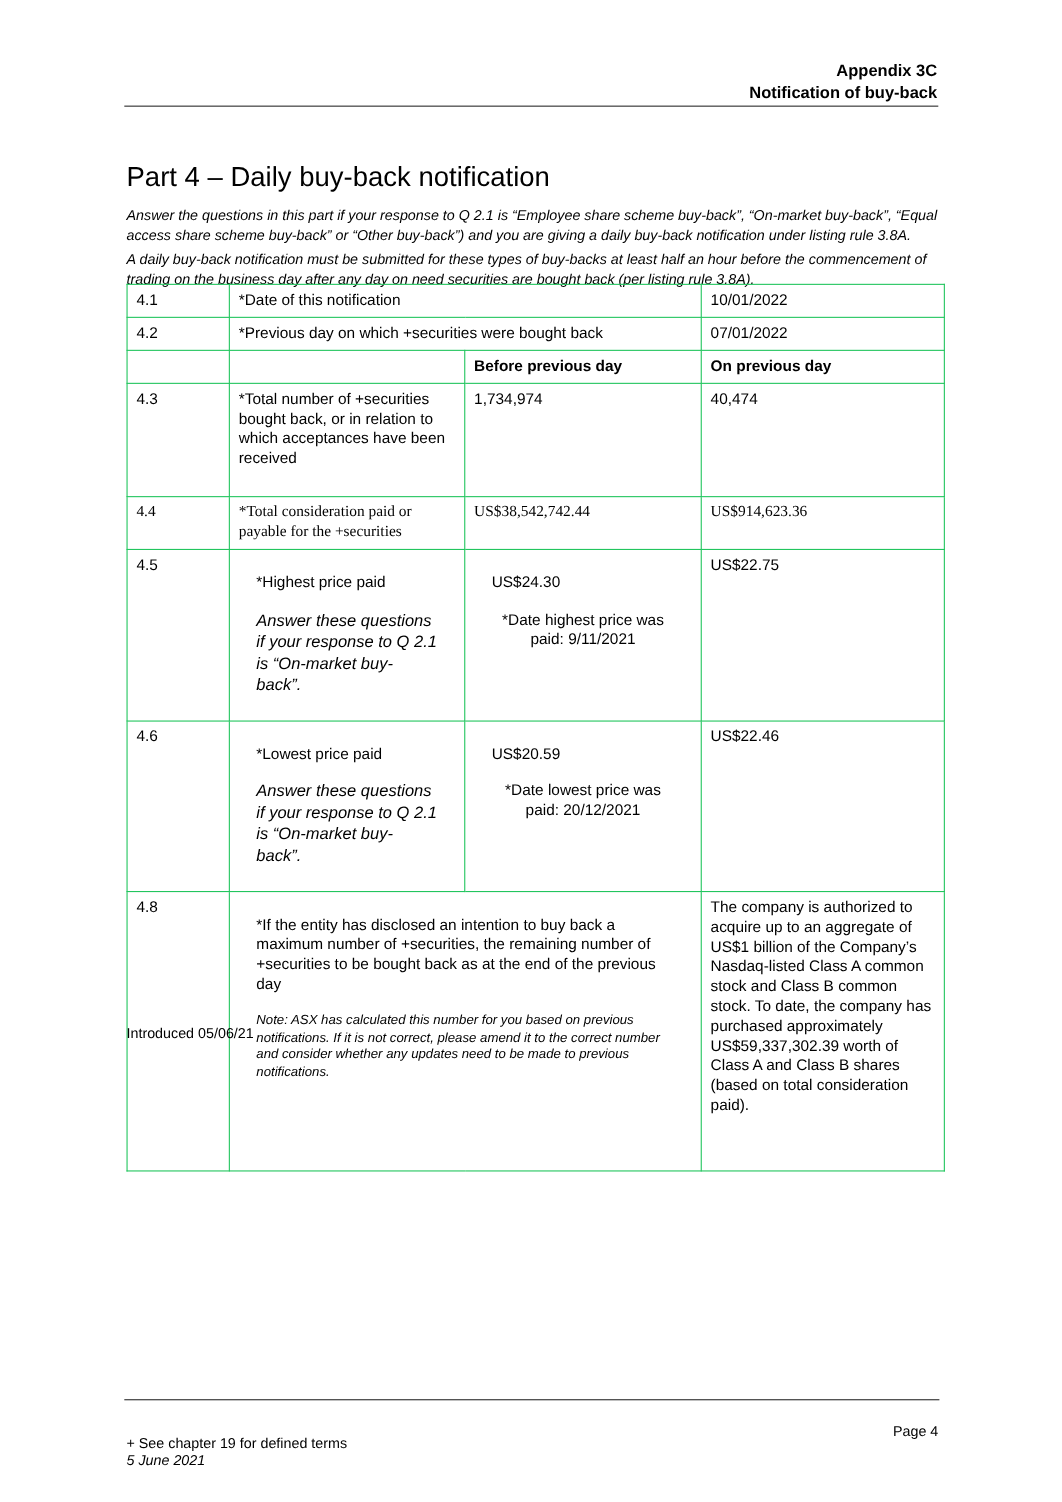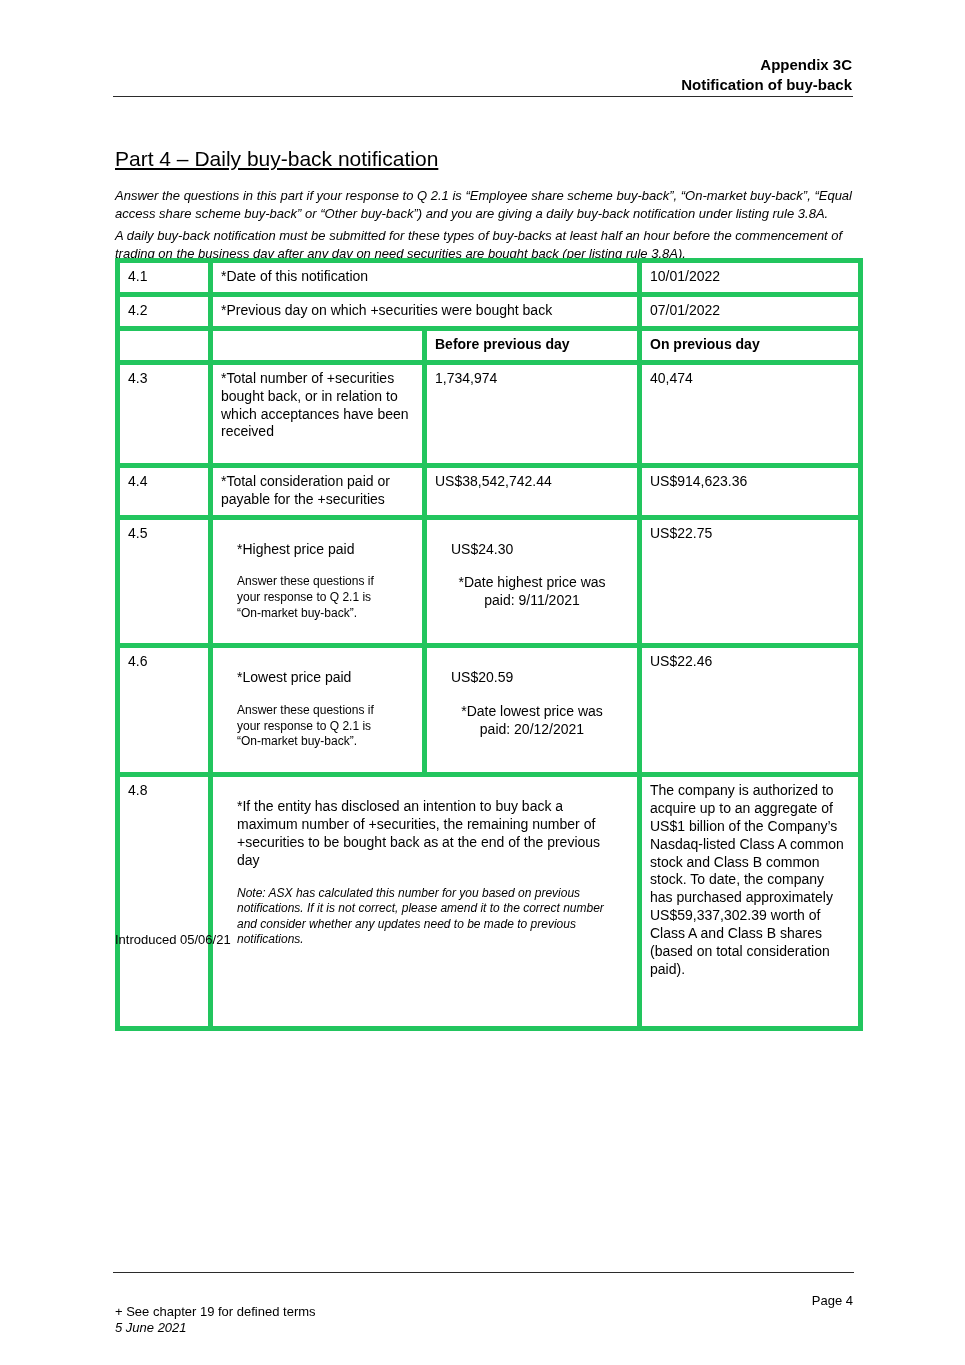--- a/index.html
+++ b/index.html
@@ -28,24 +28,23 @@
     top: 96px;
     left: 113px;
     width: 740px;
     border-top: 1.5px solid #2b2b2b;
   }
   .part-title {
     position: absolute;
     top: 147px;
     left: 115px;
     width: 740px;
-    font-size: 21px;
+    font-size: 25px;
     font-weight: normal;
     margin: 0;
-    text-decoration: underline;
   }
   .intro-p {
     position: absolute;
     left: 115px;
     width: 742px;
     font-style: italic;
     font-size: 13px;
     line-height: 1.35;
     margin: 0;
   }
@@ -53,50 +52,51 @@
   .intro-p2 { top: 227px; }
   table.buyback {
     position: absolute;
     top: 258px;
     left: 115px;
     width: 743px;
     border-collapse: collapse;
     table-layout: fixed;
   }
   table.buyback td {
-    border: 5px solid #22c55e;
+    border: 1px solid #22c55e;
     vertical-align: top;
     padding: 5px 8px 6px 8px;
     font-size: 14px;
     line-height: 1.28;
     word-wrap: break-word;
   }
   col.c-num { width: 93px; }
   col.c-label { width: 214px; }
   col.c-before { width: 215px; }
   col.c-on { width: 221px; }
   td p { margin: 16px; }
   td p.gap { margin-top: 7px; text-align: center; }
   .cell-note {
-    font-size: 12px;
+    font-style: italic;
+    font-size: 15px;
     line-height: 1.3;
     margin-top: 7px;
   }
   .note-48 {
     font-style: italic;
     font-size: 12px;
     line-height: 1.3;
     margin-top: 7px;
   }
   .colhead { font-weight: bold; }
   tr.h-41 td { height: 30px; }
   tr.h-42 td { height: 29px; }
   tr.h-head td { height: 28px; }
   tr.h-43 td { height: 103px; }
-  tr.h-44 td { height: 46px; }
+  tr.h-44 td { height: 46px; font-family: Liberation Serif, serif; }
   tr.h-45 td { height: 80px; }
   tr.h-46 td { height: 80px; }
   tr.h-48 td { height: 254px; }
   .introduced {
     position: absolute;
     top: 932px;
     left: 115px;
     font-size: 13px;
   }
   .footer-rule {

